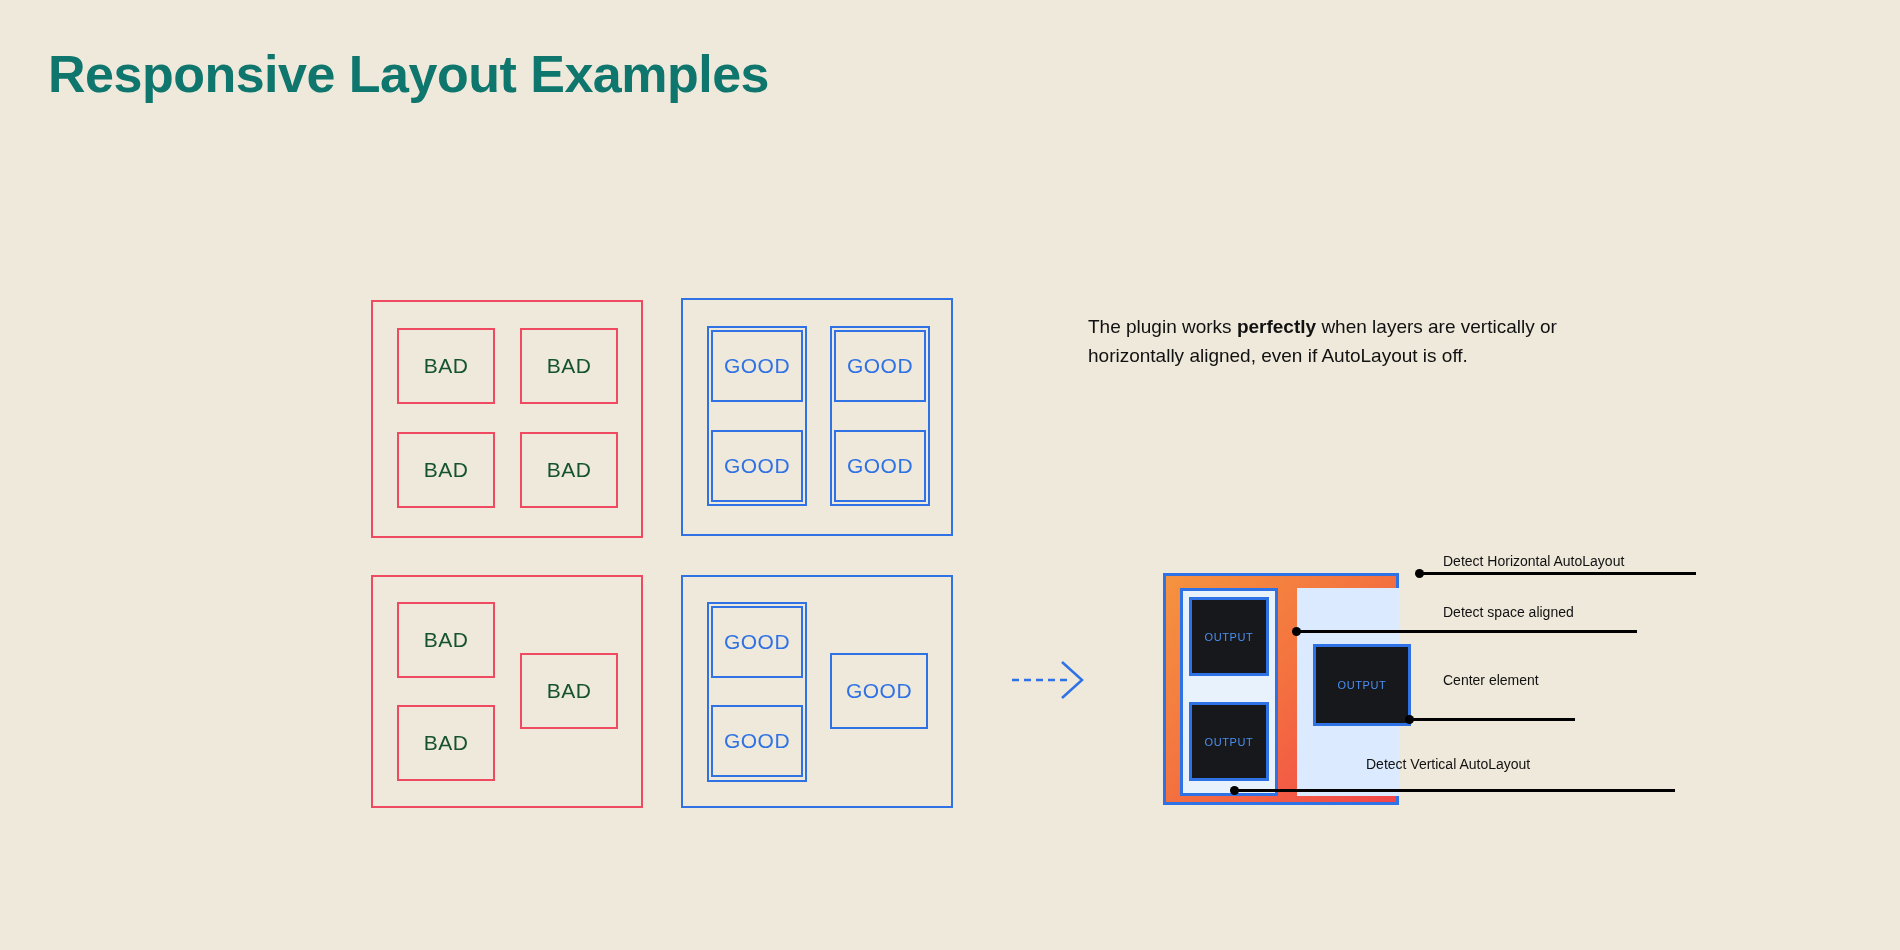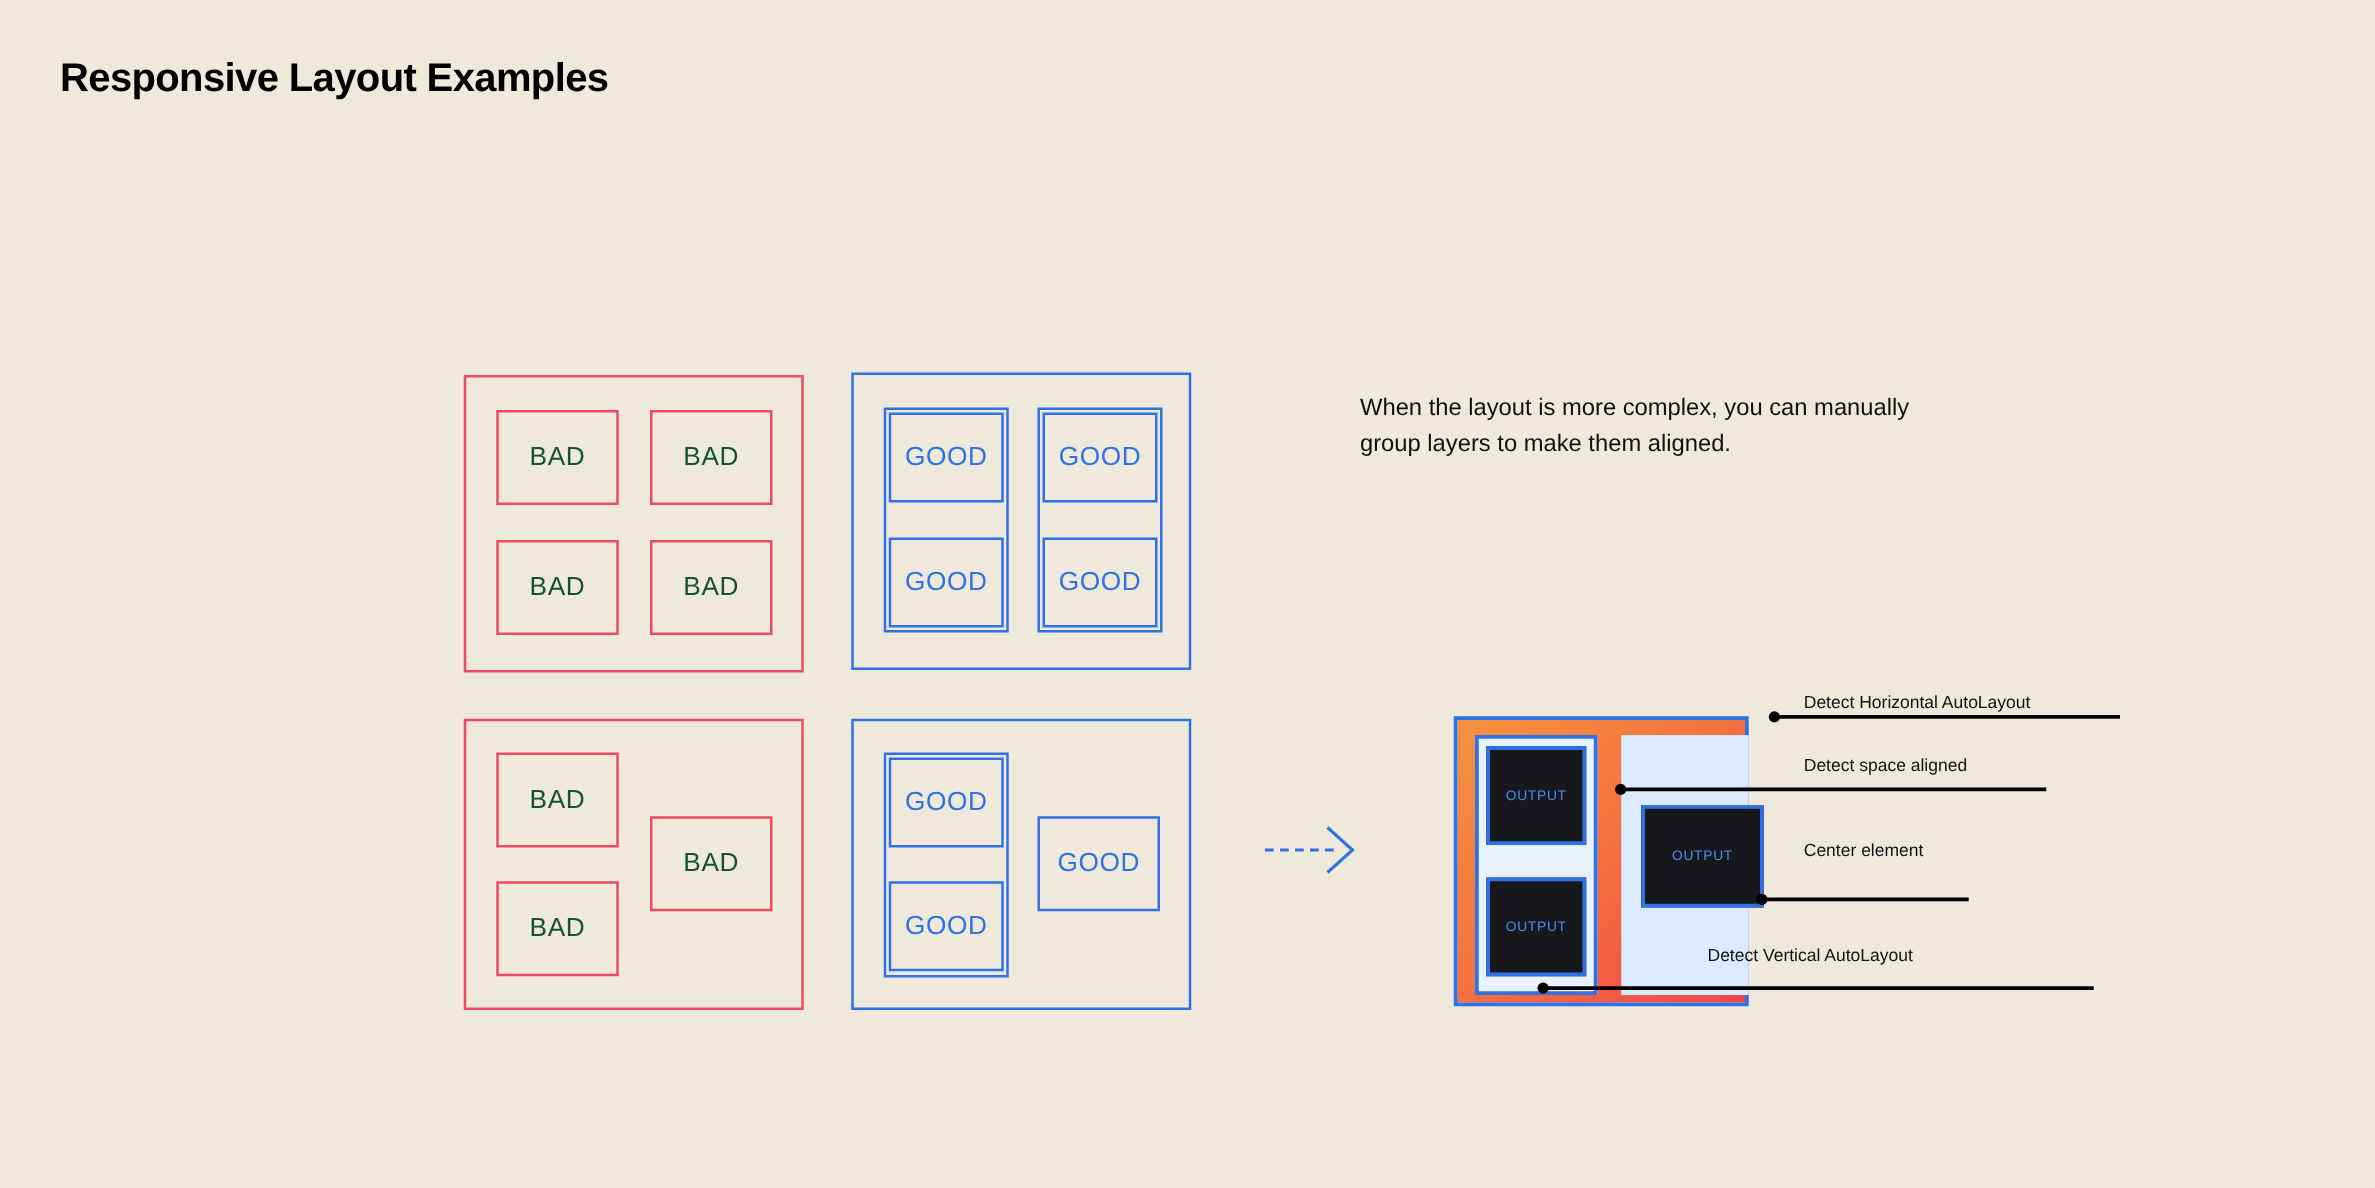--- a/index.html
+++ b/index.html
@@ -14,24 +14,24 @@
     background: #efe9db;
     font-family: "Liberation Sans", sans-serif;
     position: relative;
   }
 
   
   #page-title {
     position: absolute;
     left: 48px;
     top: 44px;
-    font-size: 32px;
+    font-size: 52px;
     font-weight: 700;
     letter-spacing: -0.5px;
-    color: #000000;
+    color: #0f766e;
     white-space: nowrap;
   }
 
   
   .panel {
     position: absolute;
     background: transparent;
   }
   .panel.bad   { border: 2px solid #ef4a62; }
   .panel.good  { border: 2px solid #2f72e5; }
@@ -196,21 +196,21 @@
     <span>GOOD</span>
   </div>
 </div>
 
 <svg id="flow-arrow" viewBox="0 0 80 40">
   <line x1="0" y1="20" x2="58" y2="20" stroke="#2f72e5" stroke-width="2.5" stroke-dasharray="7 5"></line>
   <polyline points="50,2 70,20 50,38" fill="none" stroke="#2f72e5" stroke-width="2.5"></polyline>
 </svg>
 
 <div id="copy">
-  <p>When the layout is more complex, you can manually group layers to make them aligned.</p>
+  <p><span>The plugin works </span><b>perfectly</b><span> when layers are vertically or horizontally aligned, even if AutoLayout is off.</span></p>
 </div>
 
 <div id="diagram">
 
   <div class="pale-col" style="left:131px; top:12px; width:102px; height:208px;"></div>
 
   <div class="out-group" style="left:14px; top:12px; width:98px; height:208px;">
     <div class="out-box" style="left:6px; top:6px; width:80px; height:79px;">
       <span>OUTPUT</span>
     </div>

